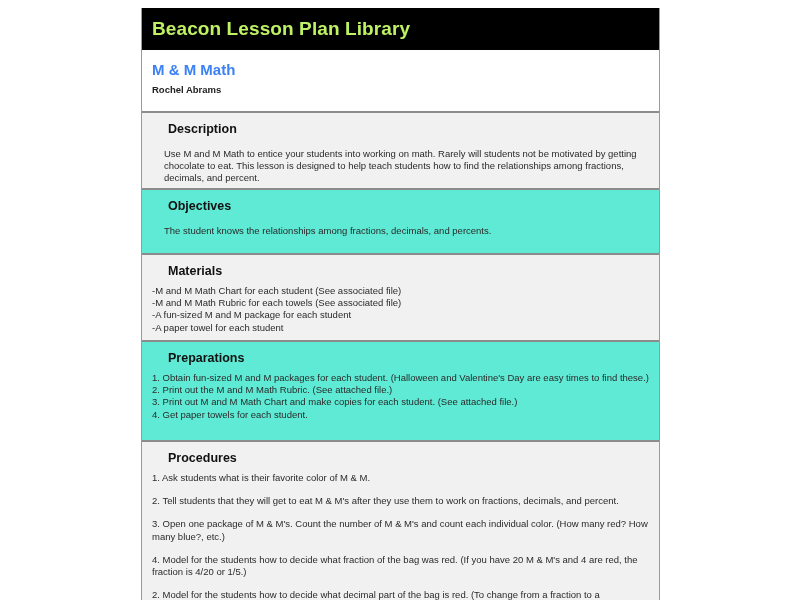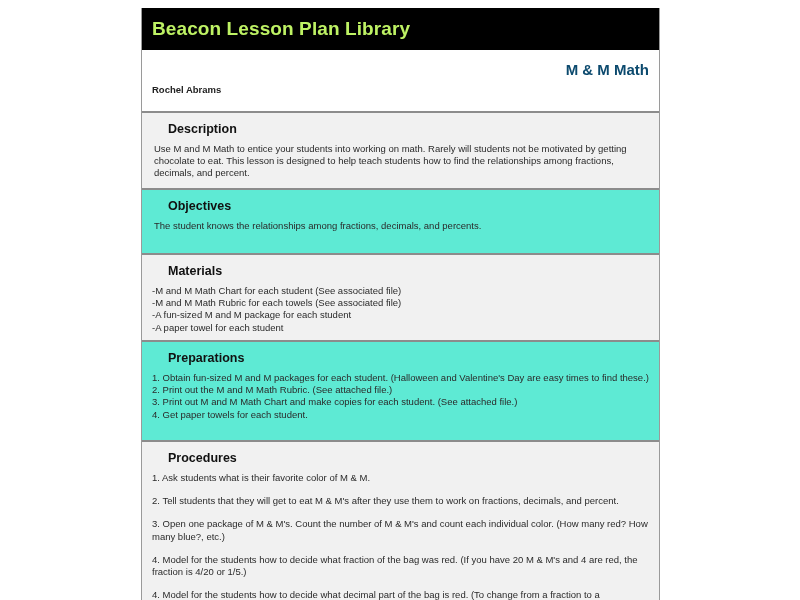--- a/index.html
+++ b/index.html
@@ -36,23 +36,22 @@
   .title-block {
     background: #ffffff;
     border-bottom: 2px solid #8c8c8c;
     height: 63px;
     box-sizing: border-box;
     padding: 11px 10px 0 10px;
   }
   .lesson-title {
     font-size: 15px;
     font-weight: bold;
-    color: #0c4a6e;
+    color: #3b82f6;
     margin: 0 0 6px 0;
-    text-align: right;
   }
   .author {
     font-size: 9.5px;
     font-weight: bold;
     color: #222;
   }
   .section {
     border-bottom: 2px solid #8c8c8c;
     box-sizing: border-box;
     padding: 9px 10px 0 10px;
@@ -62,21 +61,21 @@
   .section h2 {
     font-size: 12.5px;
     font-weight: bold;
     color: #111;
     margin: 0 0 7px 0;
     padding-left: 16px;
   }
   .section p {
     font-size: 9.5px;
     line-height: 12.2px;
-    margin: 2px;
+    margin: 12px;
     color: #2a2a2a;
   }
   .lines div {
     font-size: 9.5px;
     line-height: 12.2px;
     color: #2a2a2a;
   }
   .proc p { margin: 0 0 11px 0; }
   #sec-description { height: 77px; }
   #sec-objectives { height: 65px; }
@@ -127,16 +126,16 @@
       <div>4. Get paper towels for each student.</div>
     </div>
   </div>
 
   <div class="section gray proc" id="sec-procedures">
     <h2>Procedures</h2>
     <p>1. Ask students what is their favorite color of M &amp; M.</p>
     <p>2. Tell students that they will get to eat M &amp; M's after they use them to work on fractions, decimals, and percent.</p>
     <p>3. Open one package of M &amp; M's. Count the number of M &amp; M's and count each individual color. (How many red? How many blue?, etc.)</p>
     <p>4. Model for the students how to decide what fraction of the bag was red. (If you have 20 M &amp; M's and 4 are red, the fraction is 4/20 or 1/5.)</p>
-    <p>4. Model for the students how to decide what decimal part of the bag is red. (To change from a fraction to a</p>
+    <p>2. Model for the students how to decide what decimal part of the bag is red. (To change from a fraction to a</p>
   </div>
 
 </div>
 
 </body></html>

